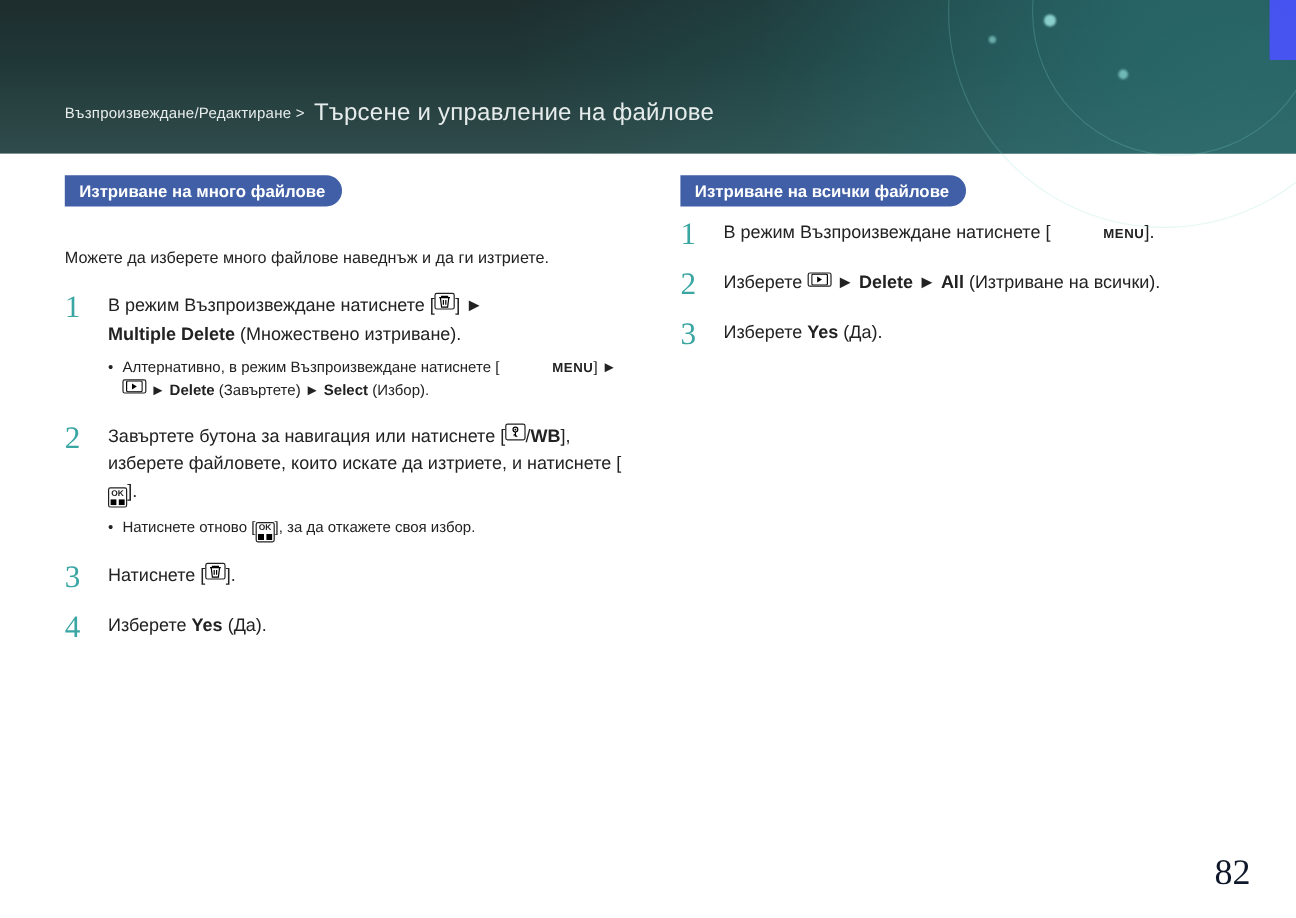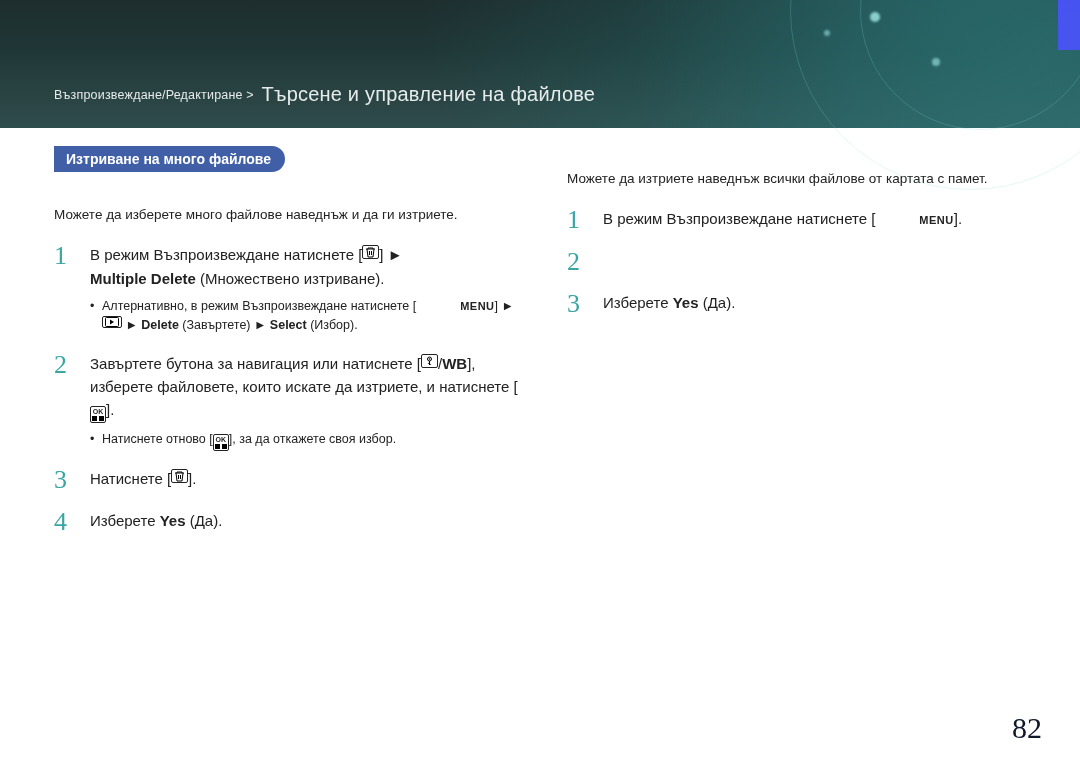--- a/index.html
+++ b/index.html
@@ -222,31 +222,37 @@
 
     <div class="step">
       <div class="num">4</div>
       <div class="body">
         <span>Изберете </span><b>Yes</b><span> (Да).</span>
       </div>
     </div>
   </div>
 
   <div class="col">
-    <p class="intro">Можете да изтриете наведнъж всички файлове от картата с памет.</p>
+    <div class="pill">Изтриване на всички файлове</div>
 
     <div class="step">
       <div class="num">1</div>
       <div class="body">
         <span>В режим Възпроизвеждане натиснете [</span><span class="menu-label">MENU</span><span>].</span>
       </div>
     </div>
 
     <div class="step">
       <div class="num">2</div>
+      <div class="body">
+        <span>Изберете </span><span class="ibox"><svg width="14" height="10" viewBox="0 0 14 10">
+              <rect x="0.5" y="0.5" width="13" height="9" rx="1" fill="none" stroke="#000"></rect>
+              <path d="M5 2.5v5l4-2.5z" fill="#000"></path>
+            </svg></span><span> ► </span><b>Delete</b><span> ► </span><b>All</b><span> (Изтриване на всички).</span>
+      </div>
     </div>
 
     <div class="step">
       <div class="num">3</div>
       <div class="body">
         <span>Изберете </span><b>Yes</b><span> (Да).</span>
       </div>
     </div>
   </div>
 

